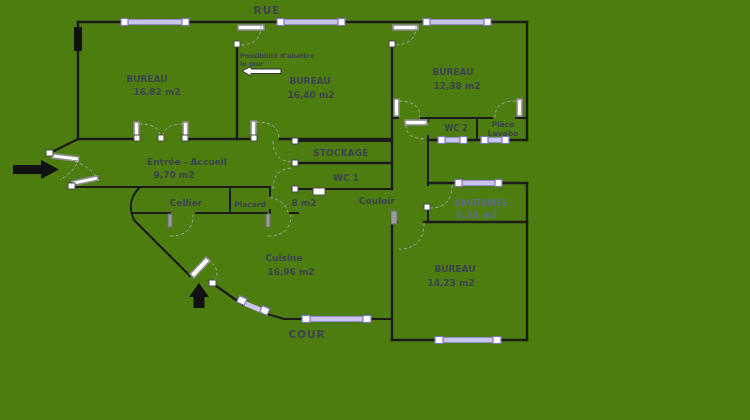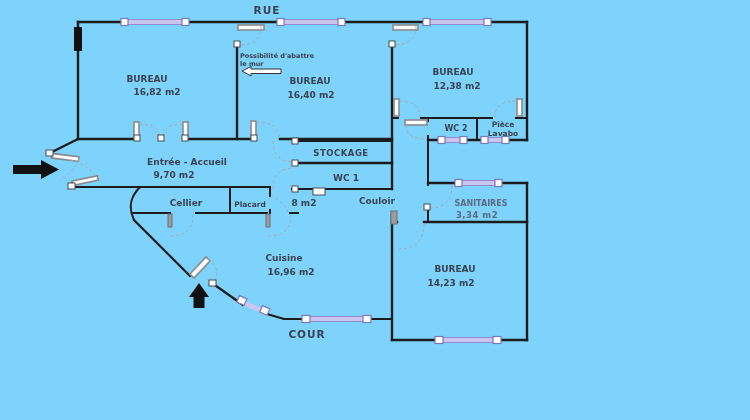--- a/index.html
+++ b/index.html
@@ -1,16 +1,16 @@
 <!DOCTYPE html>
 <html><head>
 <meta charset="utf-8">
 <style>
   html,body{margin:0;padding:0;background:#ffffff;}
-  .stage{position:relative;width:750px;height:420px;background:#7dd3fc;overflow:hidden;}
+  .stage{position:relative;width:750px;height:420px;background:#4d7c0f;overflow:hidden;}
   svg{display:block;}
   .wall{stroke:#1c1c1c;stroke-width:2.4;fill:none;stroke-linecap:square;}
   .wall-thin{stroke:#1c1c1c;stroke-width:2;fill:none;stroke-linecap:square;}
   .curve{stroke:#1c1c1c;stroke-width:2.2;fill:none;stroke-linecap:round;}
   .arc{stroke:#a9a9a9;stroke-width:1;fill:none;stroke-dasharray:3,2.6;}
   .leaf{fill:#ffffff;stroke:#8a8a8a;stroke-width:1.6;}
   .gleaf{fill:#9c9c9c;stroke:#6e6e6e;stroke-width:1;}
   .post{fill:#ffffff;stroke:#4a4a4a;stroke-width:1;}
   .win-bar{fill:#c9c5ef;stroke:#8f8bd0;stroke-width:1;}
   .win-line{stroke:#c9c5ef;stroke-width:5;}

